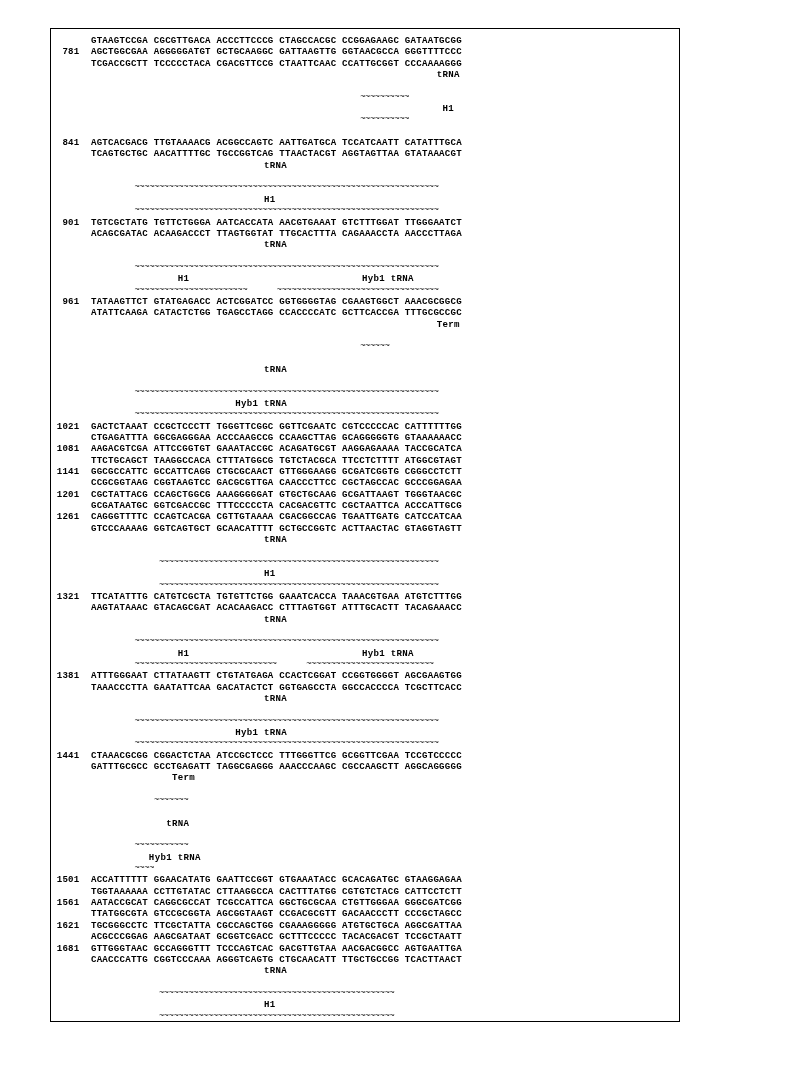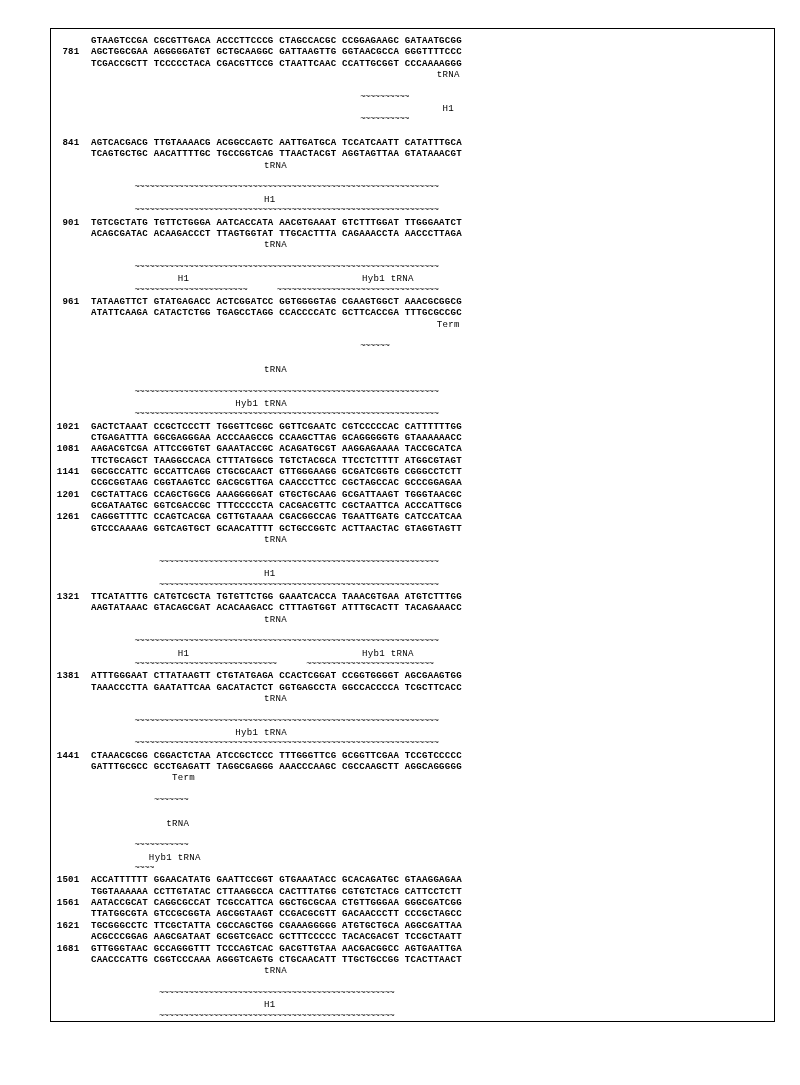--- a/index.html
+++ b/index.html
@@ -12,21 +12,21 @@
     width: 800px;
     height: 1085px;
     font-family: "Liberation Serif", "DejaVu Serif", serif;
     color: #000000;
     overflow: hidden;
   }
   .page {
     position: absolute;
     left: 50px;
     top: 28px;
-    width: 725px;
+    width: 630px;
     height: 994px;
     border: 1.3px solid #000000;
     box-sizing: border-box;
     background: #ffffff;
     overflow: hidden;
   }
   .sheet {
     position: relative;
     padding: 6px 0 0 0;
     font-family: "Liberation Mono", "DejaVu Sans Mono", monospace;
@@ -38,21 +38,21 @@
   .line {
     height: 11.35px;
     white-space: pre;
     font-family: "Liberation Mono", "DejaVu Sans Mono", monospace;
   }
   .line.seq {
     font-weight: bold;
     letter-spacing: 0.25px;
   }
   .line.label {
-    font-weight: normal;
+    font-weight: bold;
     letter-spacing: 0.3px;
   }
   .line.rule {
     font-weight: normal;
     letter-spacing: -0.25px;
     font-size: 8.6px;
   }
   .line.blank {
     height: 11.35px;
   }

